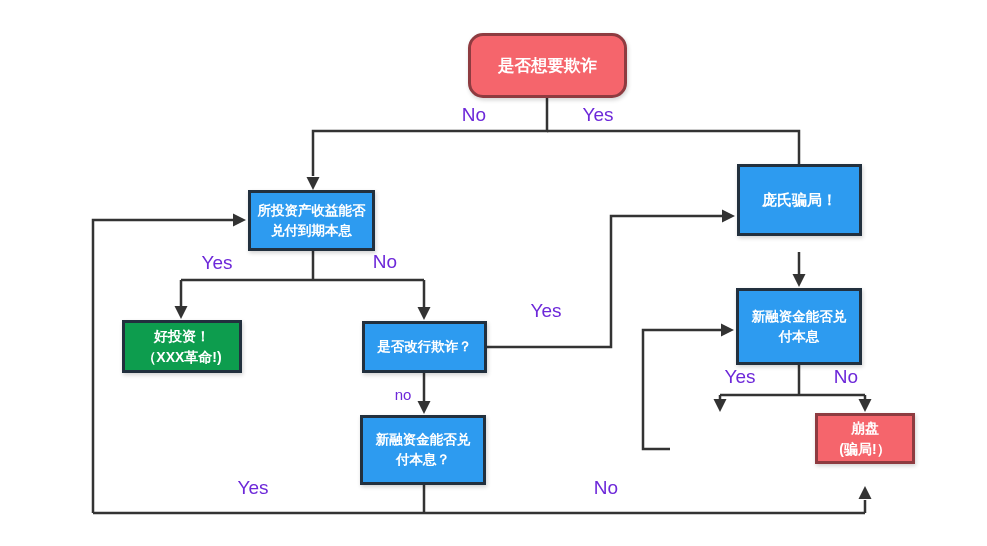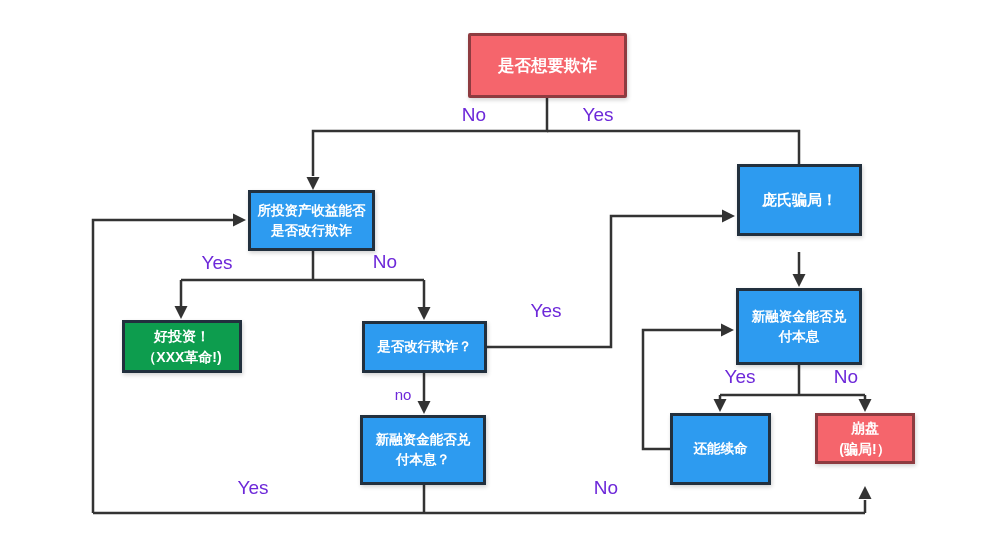--- a/index.html
+++ b/index.html
@@ -17,21 +17,21 @@
   .node{
     position:absolute;box-sizing:border-box;
     display:flex;flex-direction:column;align-items:center;justify-content:center;
     color:#fff;font-weight:bold;text-align:center;line-height:1.45;
     box-shadow:1px 2px 4px rgba(0,0,0,.18);
   }
   .node .nl{display:block;}
   .blue{background:var(--blue_fill,#2D9BF0);border:3px solid var(--dark_border,#22303E);font-size:13.5px;}
   .green{background:var(--green_fill,#0D9D4E);border:3px solid var(--dark_border,#22303E);font-size:14px;align-items:center;}
   .red{background:var(--red_fill,#F5656C);border:3px solid var(--red_border,#8E3B40);font-size:14px;}
-  .rounded{border-radius:2px;}
+  .rounded{border-radius:15px;}
 
   .n-start{left:468px;top:33px;width:159px;height:65px;font-size:16.5px;}
   .n-asset{left:248px;top:190px;width:127px;height:61px;}
   .n-good{left:122px;top:320px;width:120px;height:53px;}
   .n-switch{left:362px;top:321px;width:125px;height:52px;}
   .n-newfund{left:360px;top:415px;width:126px;height:70px;}
   .n-ponzi{left:737px;top:164px;width:125px;height:72px;font-size:15px;}
   .n-newfund2{left:736px;top:288px;width:126px;height:77px;}
   .n-survive{left:670px;top:413px;width:101px;height:72px;}
   .n-crash{left:815px;top:413px;width:100px;height:51px;}
@@ -106,21 +106,21 @@
       <polygon points="865,486 858.5,499 871.5,499"></polygon>
     </g>
   </svg>
 
   <div class="node red rounded n-start">
     <span class="nl">是否想要欺诈</span>
   </div>
 
   <div class="node blue n-asset">
     <span class="nl">所投资产收益能否</span>
-    <span class="nl">是否改行欺诈</span>
+    <span class="nl">兑付到期本息</span>
   </div>
 
   <div class="node green n-good">
     <span class="nl">好投资！</span>
     <span class="nl">（XXX革命!)</span>
   </div>
 
   <div class="node blue n-switch">
     <span class="nl">是否改行欺诈？</span>
   </div>
@@ -132,23 +132,20 @@
 
   <div class="node blue n-ponzi">
     <span class="nl">庞氏骗局！</span>
   </div>
 
   <div class="node blue n-newfund2">
     <span class="nl">新融资金能否兑</span>
     <span class="nl">付本息</span>
   </div>
 
-  <div class="node blue n-survive">
-    <span class="nl">还能续命</span>
-  </div>
 
   <div class="node red n-crash">
     <span class="nl">崩盘</span>
     <span class="nl">(骗局!）</span>
   </div>
 
   <div class="elabel l-top-no">No</div>
   <div class="elabel l-top-yes">Yes</div>
   <div class="elabel l-asset-yes">Yes</div>
   <div class="elabel l-asset-no">No</div>

